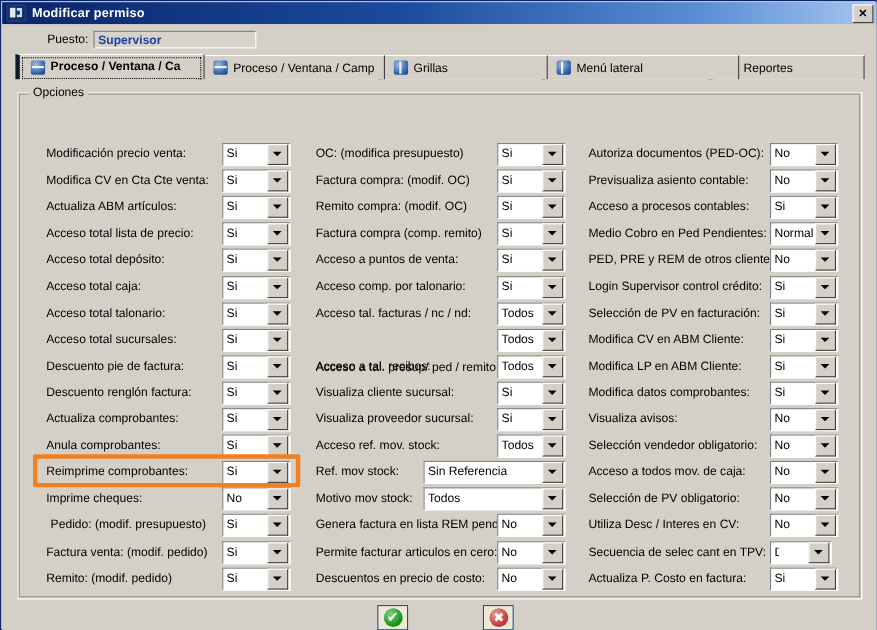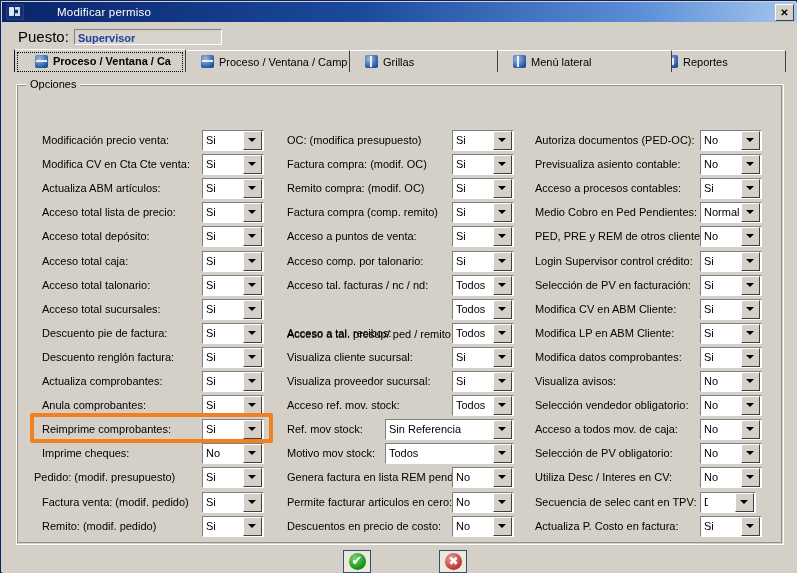--- a/index.html
+++ b/index.html
@@ -28,58 +28,58 @@
   #title-icon:before{
     content:"";position:absolute;left:2px;top:2px;width:5px;height:9px;
     background:#dfe8f5;border-radius:1px;
   }
   #title-icon:after{
     content:"";position:absolute;left:8px;top:2px;width:5px;height:9px;
     background:#cfdcee;
     clip-path:polygon(0 0,100% 0,100% 100%,0 100%,0 70%,60% 70%,60% 30%,0 30%);
   }
   #title-text{
-    color:#fff;font-weight:normal;font-size:11.5px;letter-spacing:.2px;margin-left:28px;
+    color:#fff;font-weight:bold;font-size:11.5px;letter-spacing:.2px;
   }
   #close-btn{
     position:absolute;right:3px;top:2px;width:17px;height:15px;
     background:#d4d0c8;
     border-top:1px solid #ffffff;border-left:1px solid #ffffff;
     border-right:1px solid #404040;border-bottom:1px solid #404040;
     display:flex;align-items:center;justify-content:center;
     font-size:10px;font-weight:bold;line-height:1;color:#000;
     font-family:"Liberation Sans",sans-serif;cursor:default;
   }
   
   #client{
     position:absolute;left:1px;top:21px;width:795px;height:551px;
     background:#d4d0c8;
   }
   
   #puesto-row{position:absolute;left:16px;top:6px;display:flex;align-items:center;}
-  #puesto-label{font-size:15px;color:#000;margin-right:5px;}
+  #puesto-label{font-size:11px;color:#000;margin-right:5px;margin-left:25px;}
   #puesto-field{
     width:148px;height:16px;background:#d7d3cb;
     border-top:1px solid #808080;border-left:1px solid #808080;
     border-right:1px solid #ffffff;border-bottom:1px solid #ffffff;
     font-size:11px;font-weight:bold;color:#1f3f9e;
     padding:0 0 0 3px;line-height:16px;box-sizing:border-box;
     white-space:nowrap;overflow:hidden;
   }
   
   #tabstrip{
     position:absolute;left:12px;top:28px;width:772px;height:22px;
   }
   .tab{
     position:absolute;top:0;height:22px;box-sizing:border-box;
     background:#d4d0c8;
-    border-top:1px solid #ffffff;border-left:1px solid #0f172a;
+    border-top:1px solid #ffffff;border-left:4px solid #0f172a;
     border-right:1px solid #404040;
     display:flex;align-items:center;overflow:hidden;
-    padding-left:20px;
+    padding-left:10px;
     font-size:11px;
   }
   .tab.active{
     top:-1px;height:23px;background:#d4d0c8;z-index:5;
     font-weight:bold;
   }
   .tab.active .tab-focus{
     position:absolute;left:2px;top:2px;right:2px;bottom:0px;
     border:1px dotted #000;pointer-events:none;
   }
@@ -311,21 +311,21 @@
           <span class="cval">Si</span>
           <span class="carrow"></span>
         </div>
         <div class="frow" style="left: 40px; top: 421px;">
           <span class="flabel">Imprime cheques:</span>
         </div>
         <div class="combo" style="left: 200px; top: 421px; width: 62px;">
           <span class="cval">No</span>
           <span class="carrow"></span>
         </div>
-        <div class="frow" style="left: 32px; top: 445px;">
+        <div class="frow" style="left: 44px; top: 445px;">
           <span class="flabel">Pedido: (modif. presupuesto)</span>
         </div>
         <div class="combo" style="left: 200px; top: 445px; width: 62px;">
           <span class="cval">Si</span>
           <span class="carrow"></span>
         </div>
         <div class="frow" style="left: 40px; top: 470px;">
           <span class="flabel">Factura venta: (modif. pedido)</span>
         </div>
         <div class="combo" style="left: 200px; top: 470px; width: 62px;">

